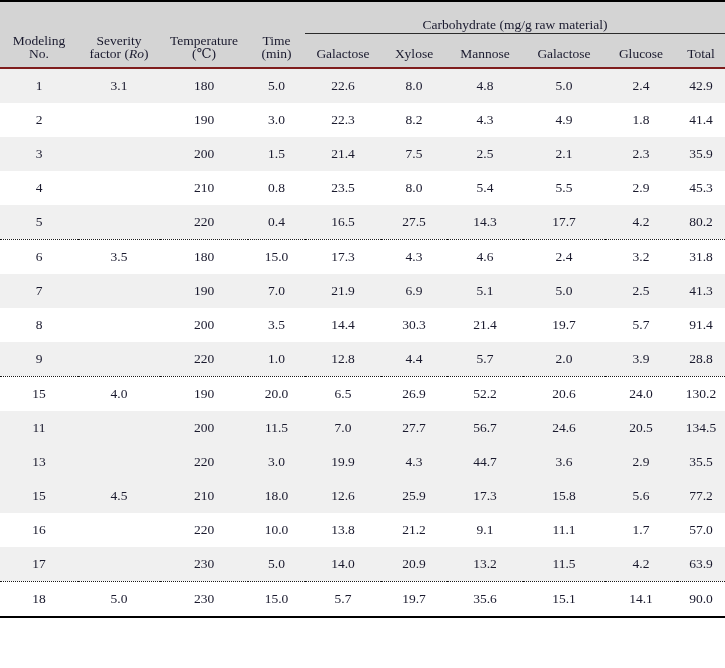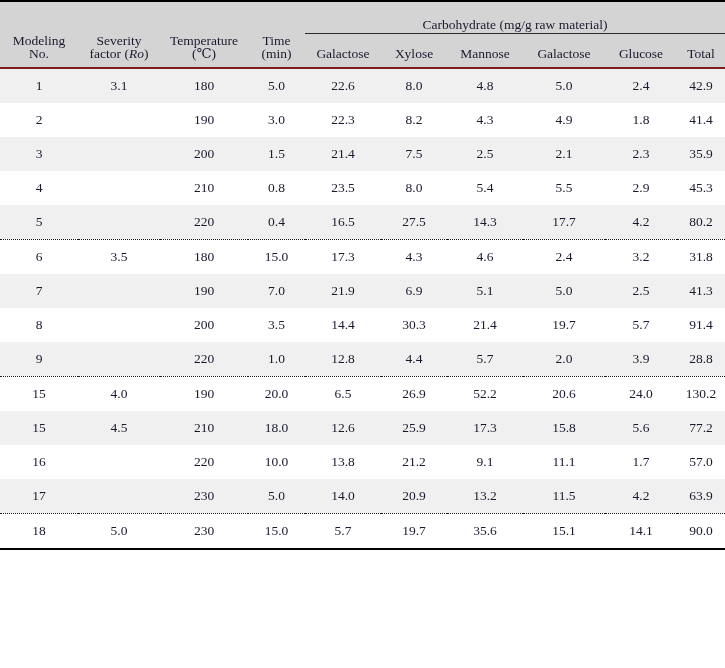--- a/index.html
+++ b/index.html
@@ -267,20 +267,44 @@
           <td>190</td>
           <td>20.0</td>
           <td>6.5</td>
           <td>26.9</td>
           <td>52.2</td>
           <td>20.6</td>
           <td>24.0</td>
           <td>130.2</td>
         </tr>
         <tr class="shaded">
+          <td>11</td>
+          <td class="empty-cell"></td>
+          <td>200</td>
+          <td>11.5</td>
+          <td>7.0</td>
+          <td>27.7</td>
+          <td>56.7</td>
+          <td>24.6</td>
+          <td>20.5</td>
+          <td>134.5</td>
+        </tr>
+        <tr class="shaded">
+          <td>13</td>
+          <td class="empty-cell"></td>
+          <td>220</td>
+          <td>3.0</td>
+          <td>19.9</td>
+          <td>4.3</td>
+          <td>44.7</td>
+          <td>3.6</td>
+          <td>2.9</td>
+          <td>35.5</td>
+        </tr>
+        <tr class="shaded">
           <td>15</td>
           <td>4.5</td>
           <td>210</td>
           <td>18.0</td>
           <td>12.6</td>
           <td>25.9</td>
           <td>17.3</td>
           <td>15.8</td>
           <td>5.6</td>
           <td>77.2</td>

